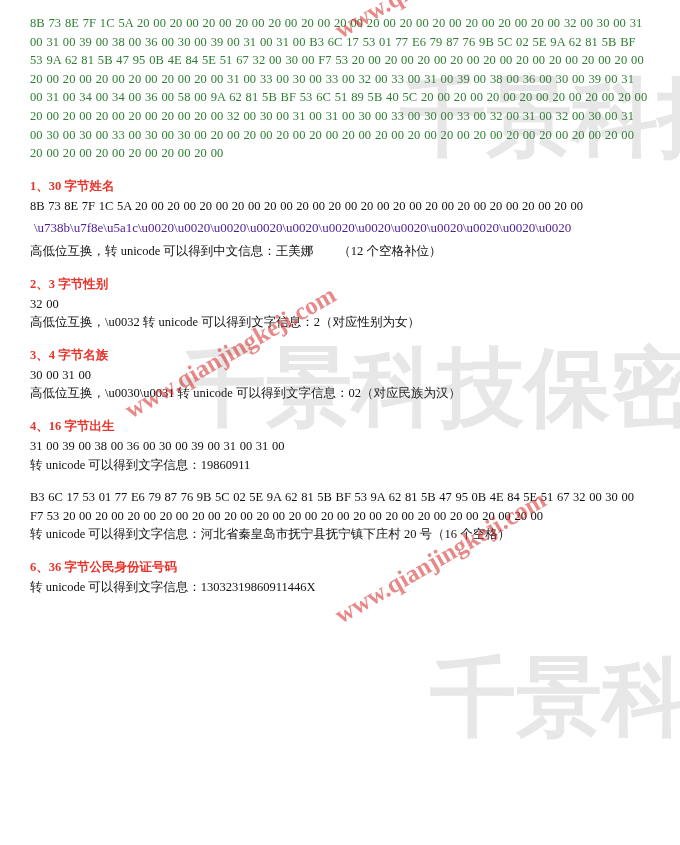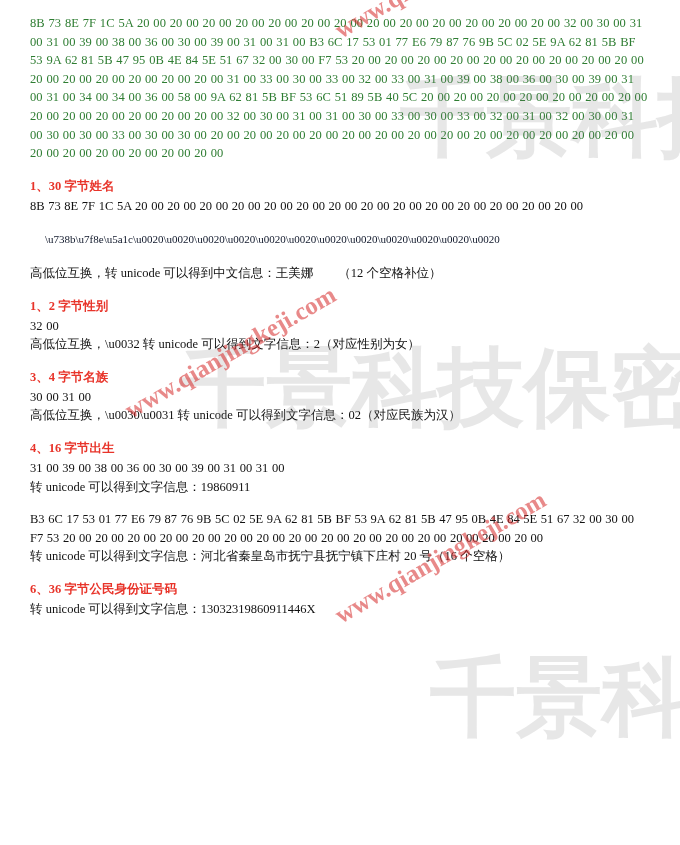--- a/index.html
+++ b/index.html
@@ -44,24 +44,24 @@
     font-family: "Liberation Serif", "DejaVu Serif", serif;
   }
   .hexline {
     color: #111111;
     font-size: 12.5px;
     line-height: 18.6px;
     word-spacing: 0.5px;
     margin: 0;
   }
   .esc {
-    color: #0f172a;
-    font-size: 11px;
+    color: #4c1d95;
+    font-size: 13px;
     line-height: 18.6px;
-    margin: 15px;
+    margin: 4px;
     word-break: break-all;
   }
   .note {
     color: #111111;
     font-size: 12.5px;
     line-height: 18.6px;
     margin: 0;
   }
   
   .wm-layer {
@@ -102,21 +102,21 @@
 20 00</div>
 
   <div class="section">
     <div class="sec-title">1、30 字节姓名</div>
     <div class="hexline">8B 73 8E 7F 1C 5A 20 00 20 00 20 00 20 00 20 00 20 00 20 00 20 00 20 00 20 00 20 00 20 00 20 00 20 00</div>
     <div class="esc">\u738b\u7f8e\u5a1c\u0020\u0020\u0020\u0020\u0020\u0020\u0020\u0020\u0020\u0020\u0020\u0020</div>
     <div class="note">高低位互换，转 unicode 可以得到中文信息：王美娜　　（12 个空格补位）</div>
   </div>
 
   <div class="section">
-    <div class="sec-title">1、2 字节性别</div>
+    <div class="sec-title">2、3 字节性别</div>
     <div class="hexline">32 00</div>
     <div class="note">高低位互换，\u0032 转 unicode 可以得到文字信息：2（对应性别为女）</div>
   </div>
 
   <div class="section">
     <div class="sec-title">3、4 字节名族</div>
     <div class="hexline">30 00 31 00</div>
     <div class="note">高低位互换，\u0030\u0031 转 unicode 可以得到文字信息：02（对应民族为汉）</div>
   </div>
 

